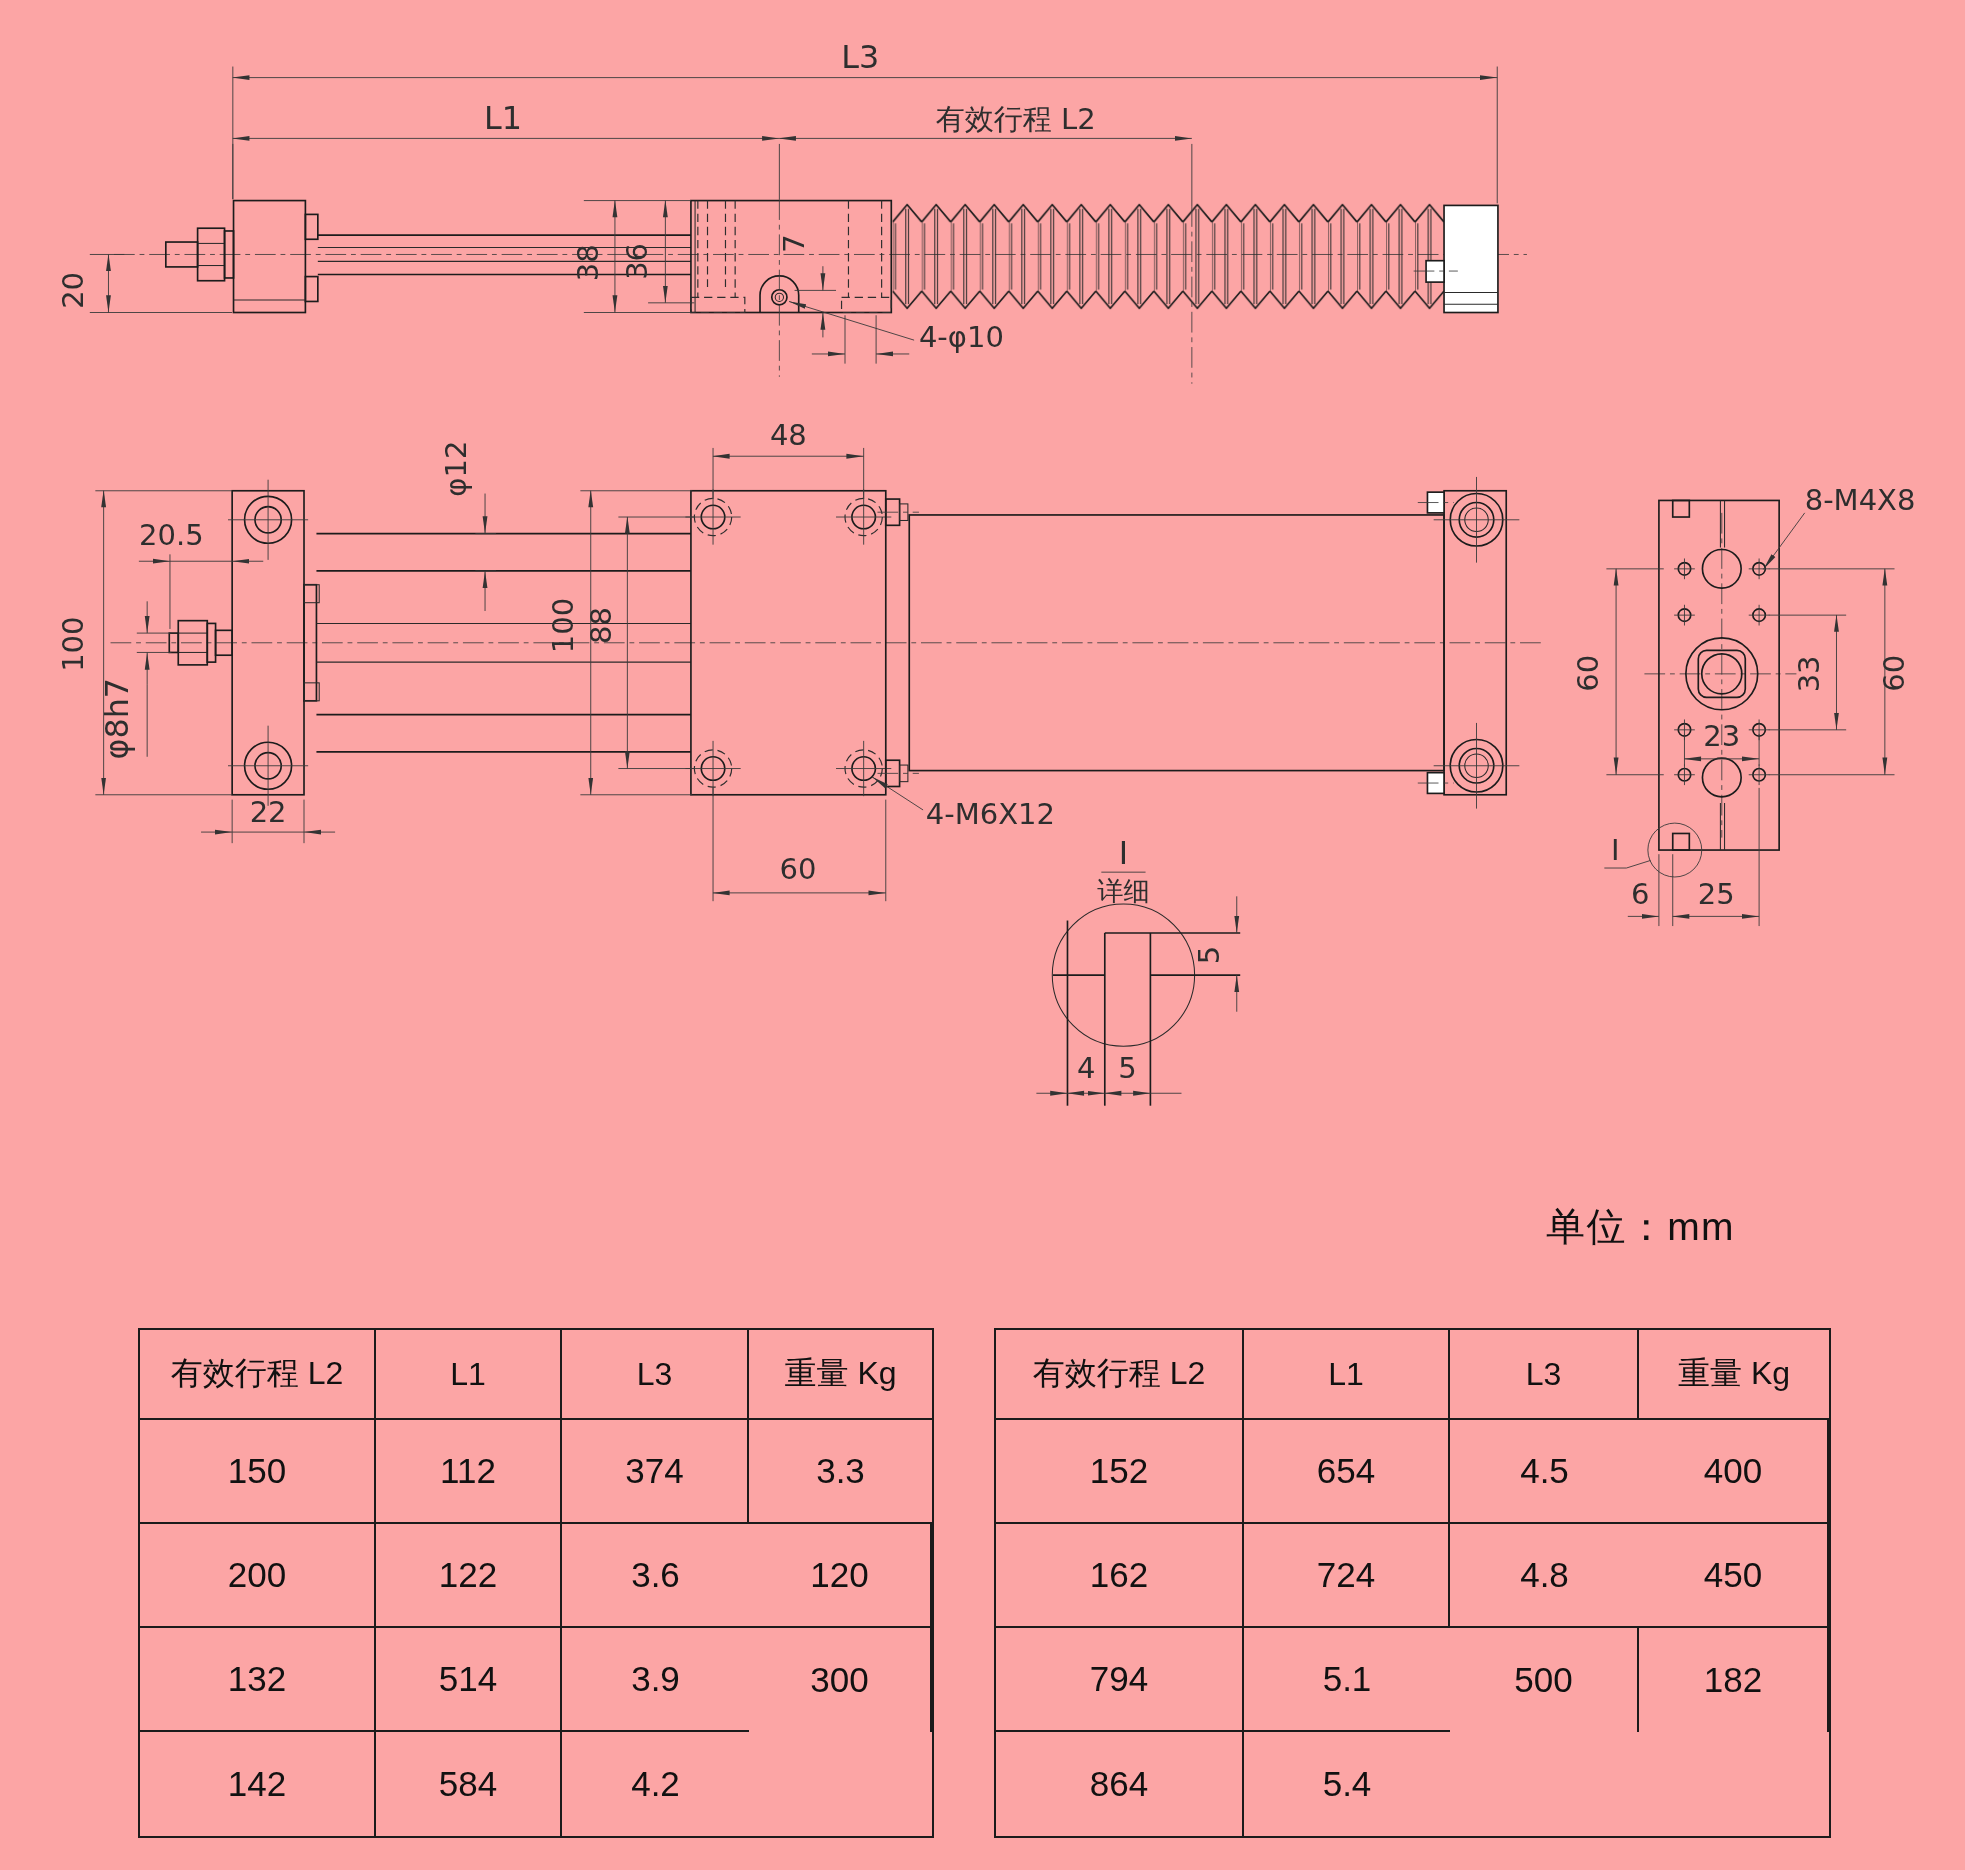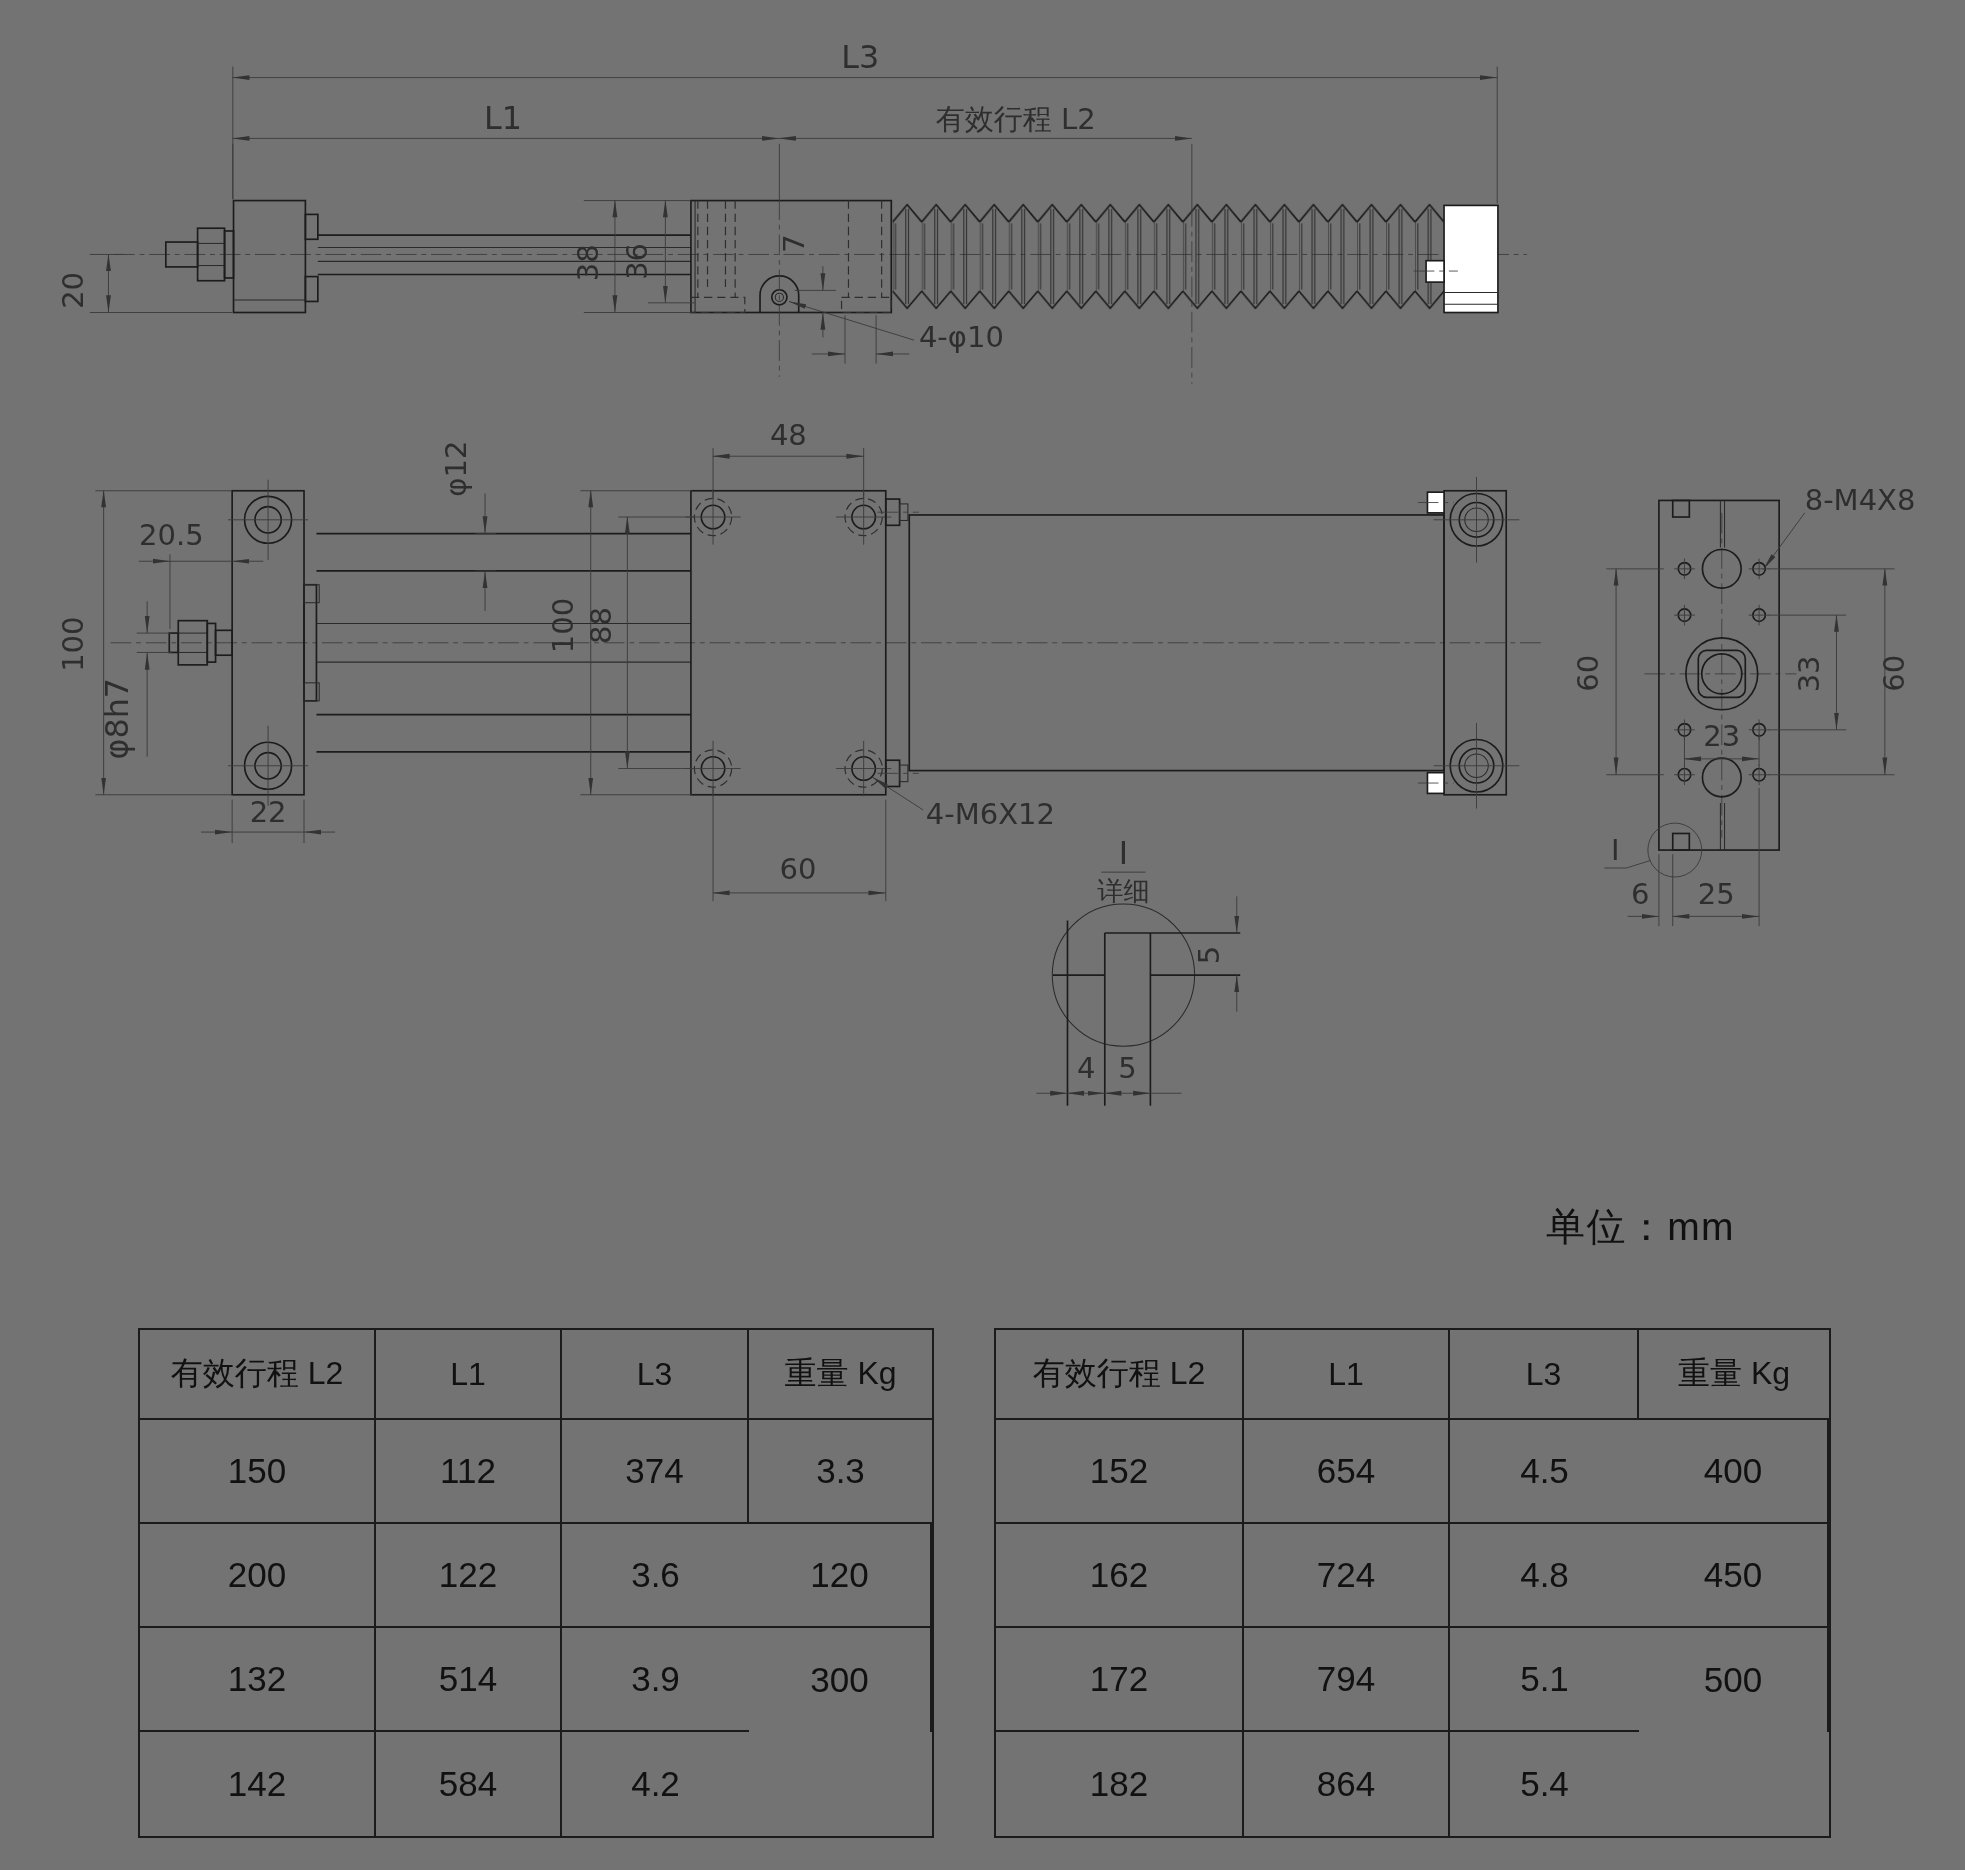--- a/index.html
+++ b/index.html
@@ -1,16 +1,16 @@
 <!DOCTYPE html>
 <html style="font-size:11px"><head>
 <meta charset="utf-8">
 <style>
   html,body{margin:0;padding:0;background:#ffffff;}
-  #page{position:relative;width:1965px;height:1870px;background:#737373;overflow:hidden;
+  #page{position:relative;width:1965px;height:1870px;background:#fca5a5;overflow:hidden;
         font-family:"Liberation Sans","DejaVu Sans",sans-serif;}
   svg{position:absolute;left:0;top:0;}
   svg .p  {stroke:#1c1c1c;stroke-width:2.4;fill:none;}
   svg .pt {stroke:#2a2a2a;stroke-width:1.5;fill:none;}
   svg .pw {stroke:#1c1c1c;stroke-width:2.4;fill:#ffffff;}
   svg .hid{stroke:#2e2e2e;stroke-width:1.7;fill:none;stroke-dasharray:12 7;}
   svg .d  {stroke:#3a3a3a;stroke-width:1.3;fill:none;}
   svg .cl {stroke:#3a3a3a;stroke-width:1.2;fill:none;stroke-dasharray:30 7 7 7;}
   svg text{fill:#2e2e2e;font-family:"DejaVu Sans","Liberation Sans",sans-serif;}
   svg .t  {font-size:42px;}
@@ -478,21 +478,20 @@
   <div class="c">152</div>
   <div class="c">654</div>
   <div class="c lastcol">4.5</div>
 
   <div class="c">400</div>
   <div class="c">162</div>
   <div class="c">724</div>
   <div class="c lastcol">4.8</div>
 
   <div class="c">450</div>
-  <div class="c">172</div>
   <div class="c">794</div>
   <div class="c lastcol">5.1</div>
 
   <div class="c lastrow">500</div>
   <div class="c lastrow">182</div>
   <div class="c lastrow">864</div>
   <div class="c lastcol lastrow">5.4</div>
 </div>
 
 </div>

